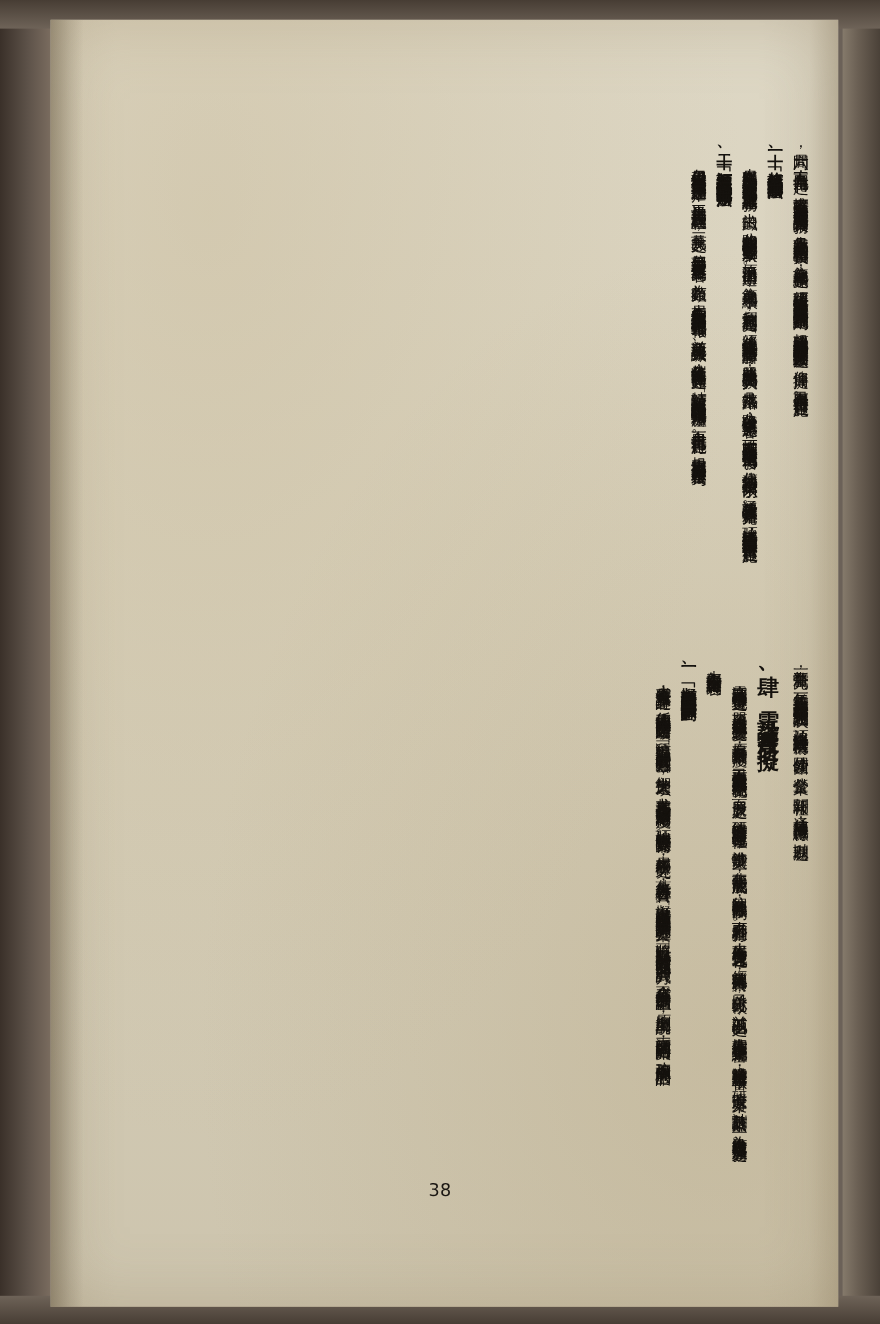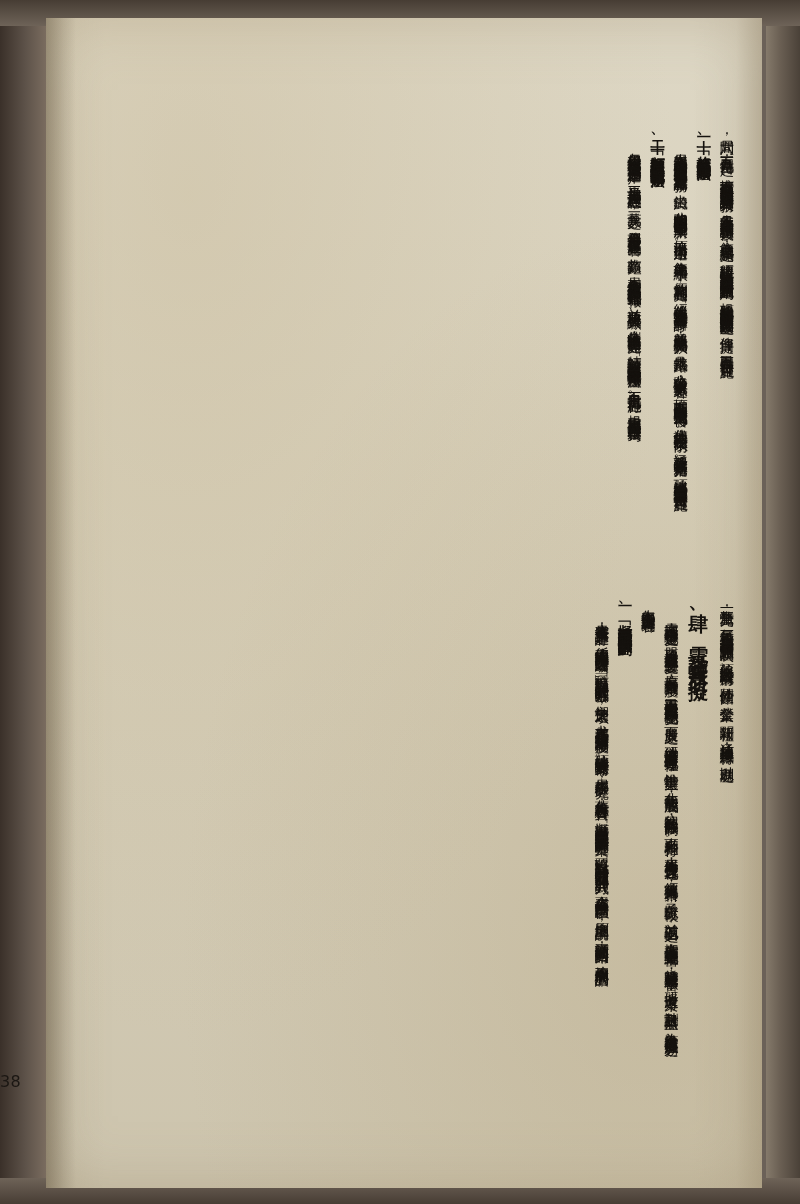--- a/index.html
+++ b/index.html
@@ -109,20 +109,21 @@
   .para {
     margin: 0;
     padding: 0;
   }
   .indent1 { text-indent: 1em; }
 
   .page-number {
     position: absolute;
     left: 0; right: 0;
     top: 1072px;
+    text-align: center;
     font-family: "DejaVu Sans", sans-serif;
     font-size: 16px;
     color: #1b1713;
     letter-spacing: 0.02em;
   }
 </style>
 </head>
 <body>
 
 <div id="page">

